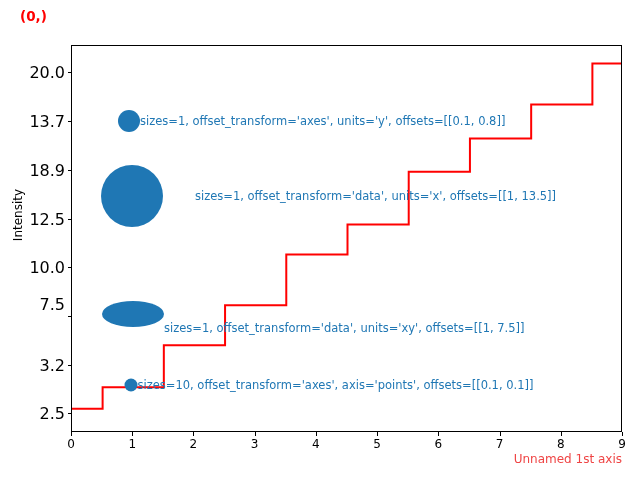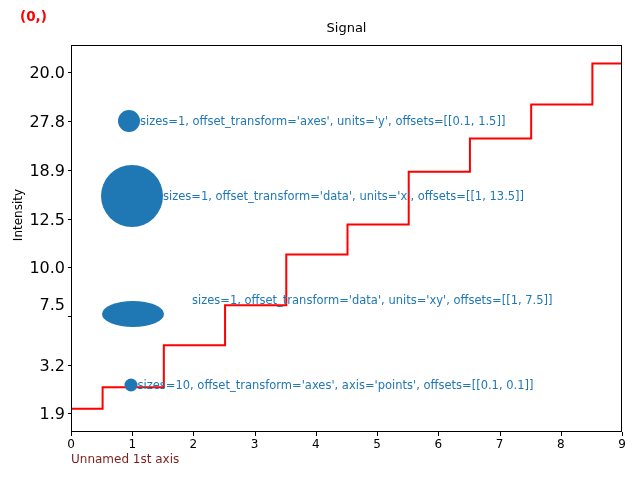--- a/index.html
+++ b/index.html
@@ -46,23 +46,23 @@
     box-sizing: border-box;
     background: #ffffff;
     overflow: hidden;
   }
   
   #xlabel {
     position: absolute;
     left: 71px;
     width: 551px;
     top: 452px;
-    text-align: left;
+    text-align: right;
     font-size: 12px;
-    color: #7f1d1d;
+    color: #ef4444;
   }
   #ylabel {
     position: absolute;
     left: -62px;
     top: 208px;
     width: 160px;
     text-align: center;
     font-size: 12px;
     color: #000000;
     transform: rotate(-90deg);
@@ -121,21 +121,20 @@
     transform: translateY(-50%);
   }
 </style>
 </head>
 <body>
 
 <div id="figure">
 
   <div id="corner-note">(0,)</div>
 
-  <div id="chart-title">Signal</div>
 
   <div id="ylabel">Intensity</div>
   <div id="xlabel">Unnamed 1st axis</div>
 
   <div id="ticks-layer">
       <div class="xtick-mark" style="left: 71px;"></div>
       <div class="xtick-label" style="left: 71px;">0</div>
       <div class="xtick-mark" style="left: 132.222px;"></div>
       <div class="xtick-label" style="left: 132.222px;">1</div>
       <div class="xtick-mark" style="left: 193.444px;"></div>
@@ -148,47 +147,47 @@
       <div class="xtick-label" style="left: 377.111px;">5</div>
       <div class="xtick-mark" style="left: 438.333px;"></div>
       <div class="xtick-label" style="left: 438.333px;">6</div>
       <div class="xtick-mark" style="left: 499.556px;"></div>
       <div class="xtick-label" style="left: 499.556px;">7</div>
       <div class="xtick-mark" style="left: 560.778px;"></div>
       <div class="xtick-label" style="left: 560.778px;">8</div>
       <div class="xtick-mark" style="left: 622px;"></div>
       <div class="xtick-label" style="left: 622px;">9</div>
       <div class="ytick-mark" style="top: 413.479px;"></div>
-      <div class="ytick-label" style="top: 413.479px;">1.9</div>
+      <div class="ytick-label" style="top: 413.479px;">2.5</div>
       <div class="ytick-mark" style="top: 364.738px;"></div>
       <div class="ytick-label" style="top: 364.738px;">3.2</div>
       <div class="ytick-mark" style="top: 315.997px;"></div>
       <div class="ytick-label" style="top: 304px;">7.5</div>
       <div class="ytick-mark" style="top: 267.257px;"></div>
       <div class="ytick-label" style="top: 267.257px; text-align: center;">10.0</div>
       <div class="ytick-mark" style="top: 218.516px;"></div>
       <div class="ytick-label" style="top: 218.516px;">12.5</div>
       <div class="ytick-mark" style="top: 169.776px;"></div>
       <div class="ytick-label" style="top: 169.776px;">18.9</div>
       <div class="ytick-mark" style="top: 121.035px;"></div>
-      <div class="ytick-label" style="top: 121.035px;">27.8</div>
+      <div class="ytick-label" style="top: 121.035px;">13.7</div>
       <div class="ytick-mark" style="top: 72.2947px;"></div>
       <div class="ytick-label" style="top: 72.2947px;">20.0</div>
     </div>
 
   <div id="plot-area">
     <svg id="step-svg" viewBox="0 0 551 387" preserveAspectRatio="none">
       <polyline id="step-line" fill="none" stroke="#ff0000" stroke-width="2" stroke-linejoin="miter" stroke-linecap="butt" points="0.00,362.63 30.61,362.63 30.61,341.18 91.83,341.18 91.83,299.27 153.06,299.27 153.06,259.30 214.28,259.30 214.28,208.61 275.50,208.61 275.50,178.39 336.72,178.39 336.72,125.75 397.94,125.75 397.94,92.61 459.17,92.61 459.17,58.49 520.39,58.49 520.39,17.55 551.00,17.55"></polyline>
     </svg>
   </div>
 
   <div id="markers-layer">
       <div class="marker" style="left: 129px; top: 121px; width: 22px; height: 22px; background: rgb(31, 119, 180);"></div>
-      <div class="marker-label" style="left: 140px; top: 121px;">sizes=1, offset_transform='axes', units='y', offsets=[[0.1, 1.5]]</div>
+      <div class="marker-label" style="left: 140px; top: 121px;">sizes=1, offset_transform='axes', units='y', offsets=[[0.1, 0.8]]</div>
       <div class="marker" style="left: 132px; top: 196px; width: 62px; height: 62px; background: rgb(31, 119, 180);"></div>
-      <div class="marker-label" style="left: 163px; top: 196px;">sizes=1, offset_transform='data', units='x', offsets=[[1, 13.5]]</div>
+      <div class="marker-label" style="left: 163px; top: 196px; padding-left: 32px;">sizes=1, offset_transform='data', units='x', offsets=[[1, 13.5]]</div>
       <div class="marker" style="left: 133px; top: 314px; width: 62px; height: 26px; background: rgb(31, 119, 180);"></div>
-      <div class="marker-label" style="left: 164px; top: 300px; margin-left: 28px;">sizes=1, offset_transform='data', units='xy', offsets=[[1, 7.5]]</div>
+      <div class="marker-label" style="left: 164px; top: 328px;">sizes=1, offset_transform='data', units='xy', offsets=[[1, 7.5]]</div>
       <div class="marker" style="left: 131px; top: 385px; width: 13px; height: 13px; background: rgb(31, 119, 180);"></div>
       <div class="marker-label" style="left: 137.5px; top: 385px;">sizes=10, offset_transform='axes', axis='points', offsets=[[0.1, 0.1]]</div>
     </div>
 
 </div>
 
 </body></html>

